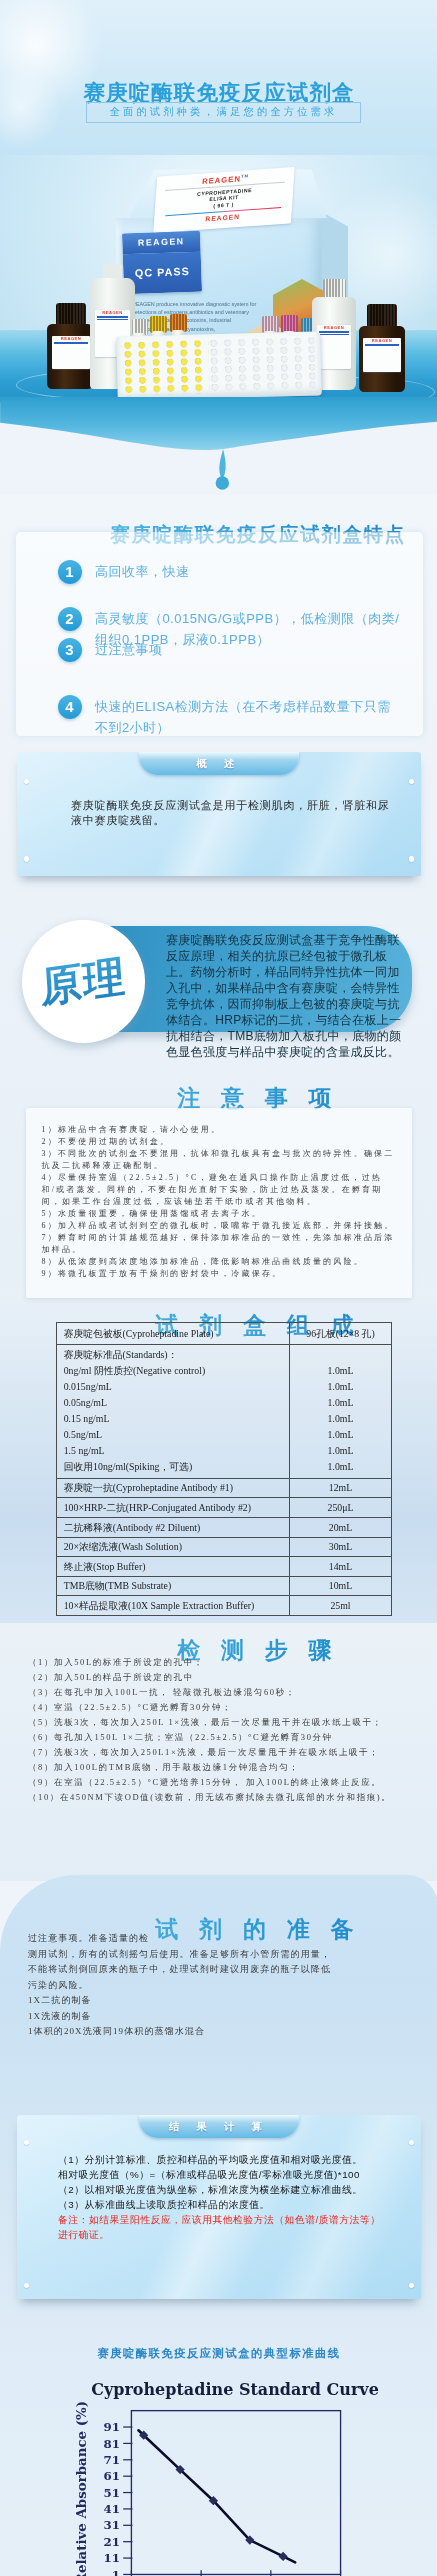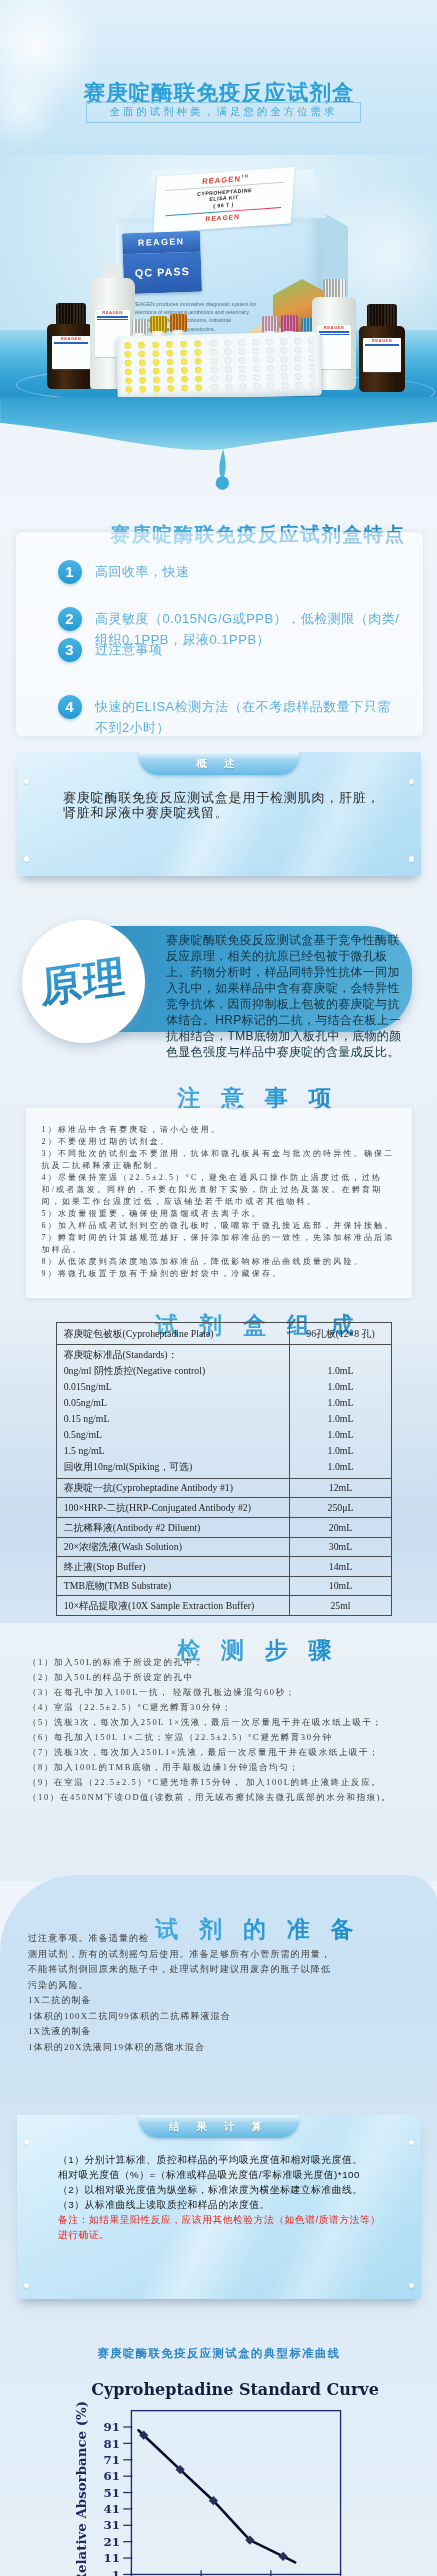--- a/index.html
+++ b/index.html
@@ -97,22 +97,22 @@
     background:linear-gradient(115deg,rgba(255,255,255,0) 42%,rgba(255,255,255,.45) 50%,rgba(255,255,255,0) 62%),
                linear-gradient(115deg,rgba(255,255,255,0) 68%,rgba(255,255,255,.35) 76%,rgba(255,255,255,0) 88%);}
   .tab{position:absolute;left:50%;transform:translateX(-50%);top:0;width:160px;height:23px;
     background:linear-gradient(180deg,#eef9fe 0%,#9fd4ef 35%,#66bae5 100%);
     border-radius:0 0 18.5px 18.5px;box-shadow:0 1.5px 3.1px rgba(70,130,170,.4);}
   .tab span{display:block;text-align:center;color:#fff;font-size:10.3px;font-weight:bold;letter-spacing:7.2px;
     line-height:24px;text-shadow:0 0.5px 1px rgba(40,100,140,.5);}
   .dot{position:absolute;width:5.2px;height:5.2px;border-radius:50%;background:#fff;
     box-shadow:0 0.5px 1px rgba(100,140,170,.5);}
   .overview{left:17px;top:752px;width:404px;height:124px;}
-  .overview p{position:absolute;left:38px;top:30px;width:330px;font-size:13px;line-height:15px;
-    color:#2a2a2a;letter-spacing:0.8px;margin:8px;}
+  .overview p{position:absolute;left:38px;top:30px;width:330px;font-size:11px;line-height:15px;
+    color:#2a2a2a;letter-spacing:0.8px;margin:16px;}
   
   .pr-box{left:77px;top:926px;width:335px;height:106px;border-radius:31px 46px 46px 31px;
     background:linear-gradient(105deg,#2e8ec0 0%,#3f9fce 45%,#59b2da 100%);
     box-shadow:0 5.2px 8.2px rgba(120,150,175,.4);}
   .pr-box p{position:absolute;left:89px;top:6.2px;width:238px;font-size:12px;line-height:16px;
     color:#143240;margin:0;letter-spacing:0.3px;}
   .pr-circle{left:21.6px;top:920px;width:123px;height:123px;border-radius:50%;background:#fff;
     box-shadow:0 4.1px 9.3px rgba(130,160,180,.45);display:flex;align-items:center;justify-content:center;}
   .pr-circle span{font-size:42px;font-weight:900;letter-spacing:1px;transform:rotate(-8deg) skewX(-4deg);
     background:linear-gradient(180deg,#3fa6da,#1d7cb8);-webkit-background-clip:text;background-clip:text;color:transparent;}
@@ -421,21 +421,20 @@
 
   <h2 class="abs sec-title gtext" style="top:1895px;">试 剂 的 准 备</h2>
   <div class="abs flow-text prep-text" style="top:1931px;">
     <div>
 
         <p>过注意事项。准备适量的检</p>
         <p>测用试剂，所有的试剂摇匀后使用。准备足够所有小管所需的用量，</p>
         <p>不能将试剂倒回原来的瓶子中，处理试剂时建议用废弃的瓶子以降低</p>
         <p>污染的风险。</p>
         <p>1X二抗的制备</p>
-        <p>1体积的100X二抗同99体积的二抗稀释液混合</p>
         <p>1X洗液的制备</p>
         <p>1体积的20X洗液同19体积的蒸馏水混合</p>
       </div>
   </div>
 
   <section class="abs panel results">
     <div class="streak"></div>
     <div class="tab">
         <span>结 果 计 算</span>
       </div>

